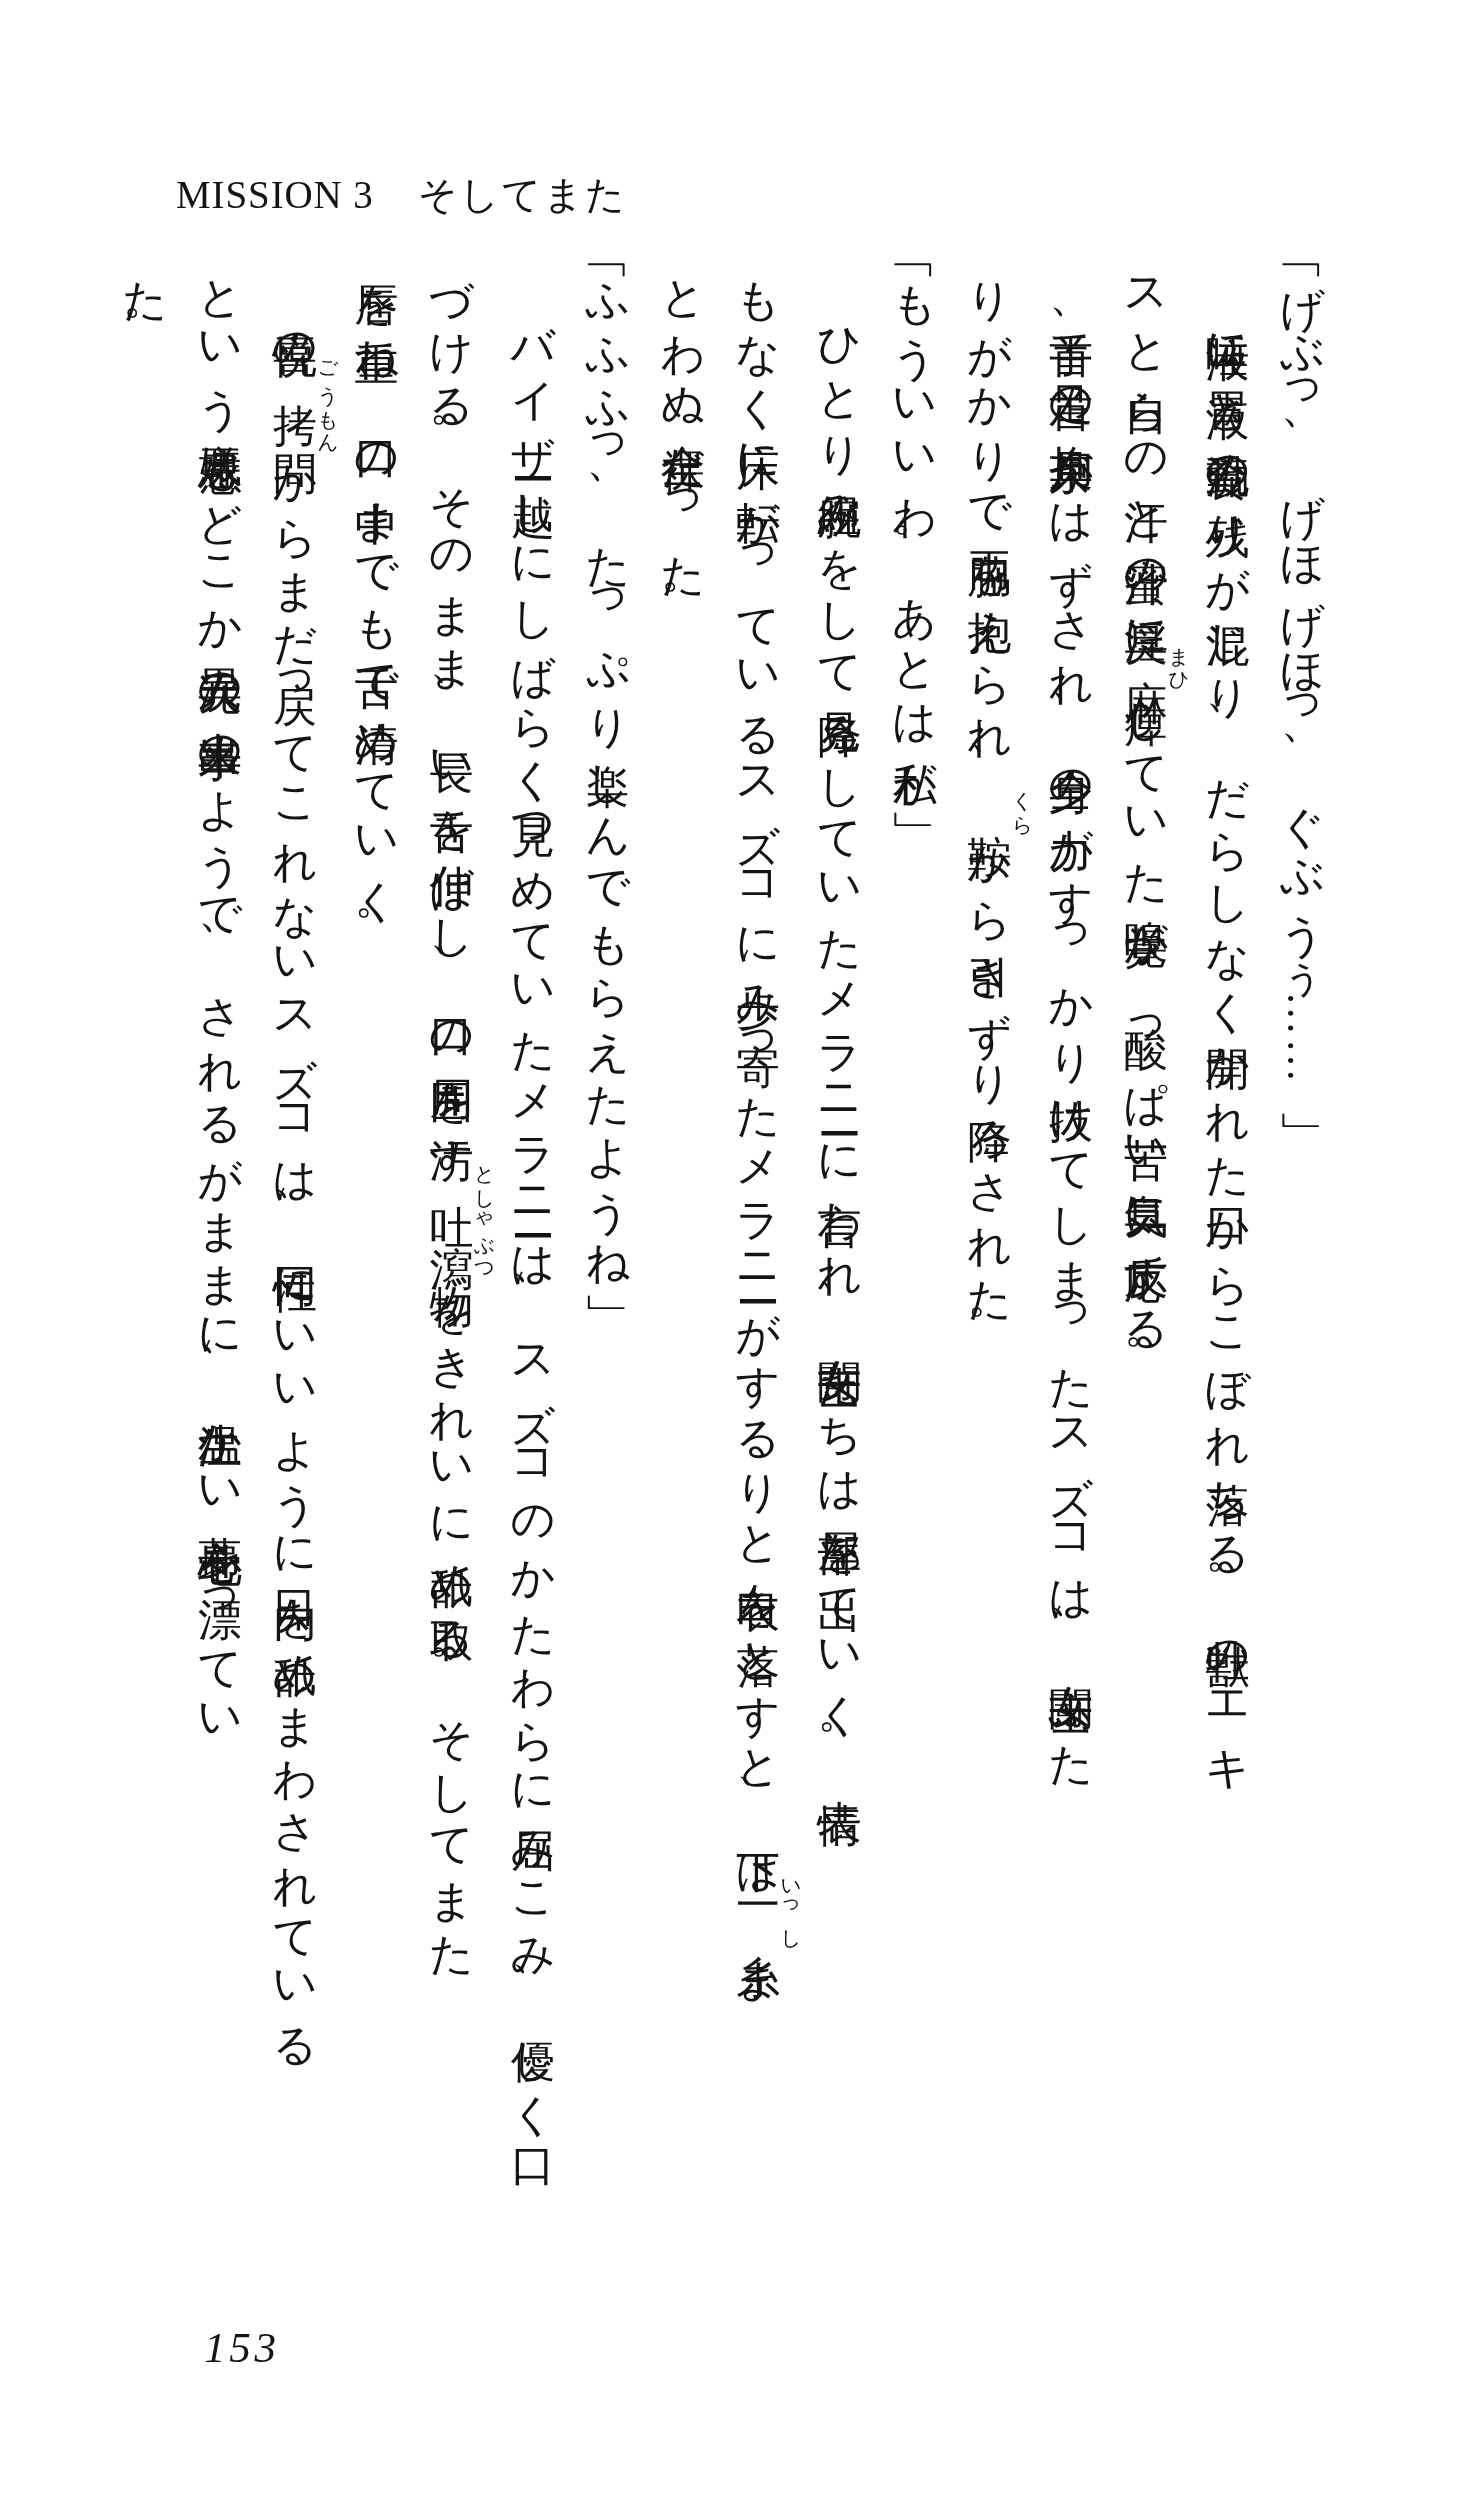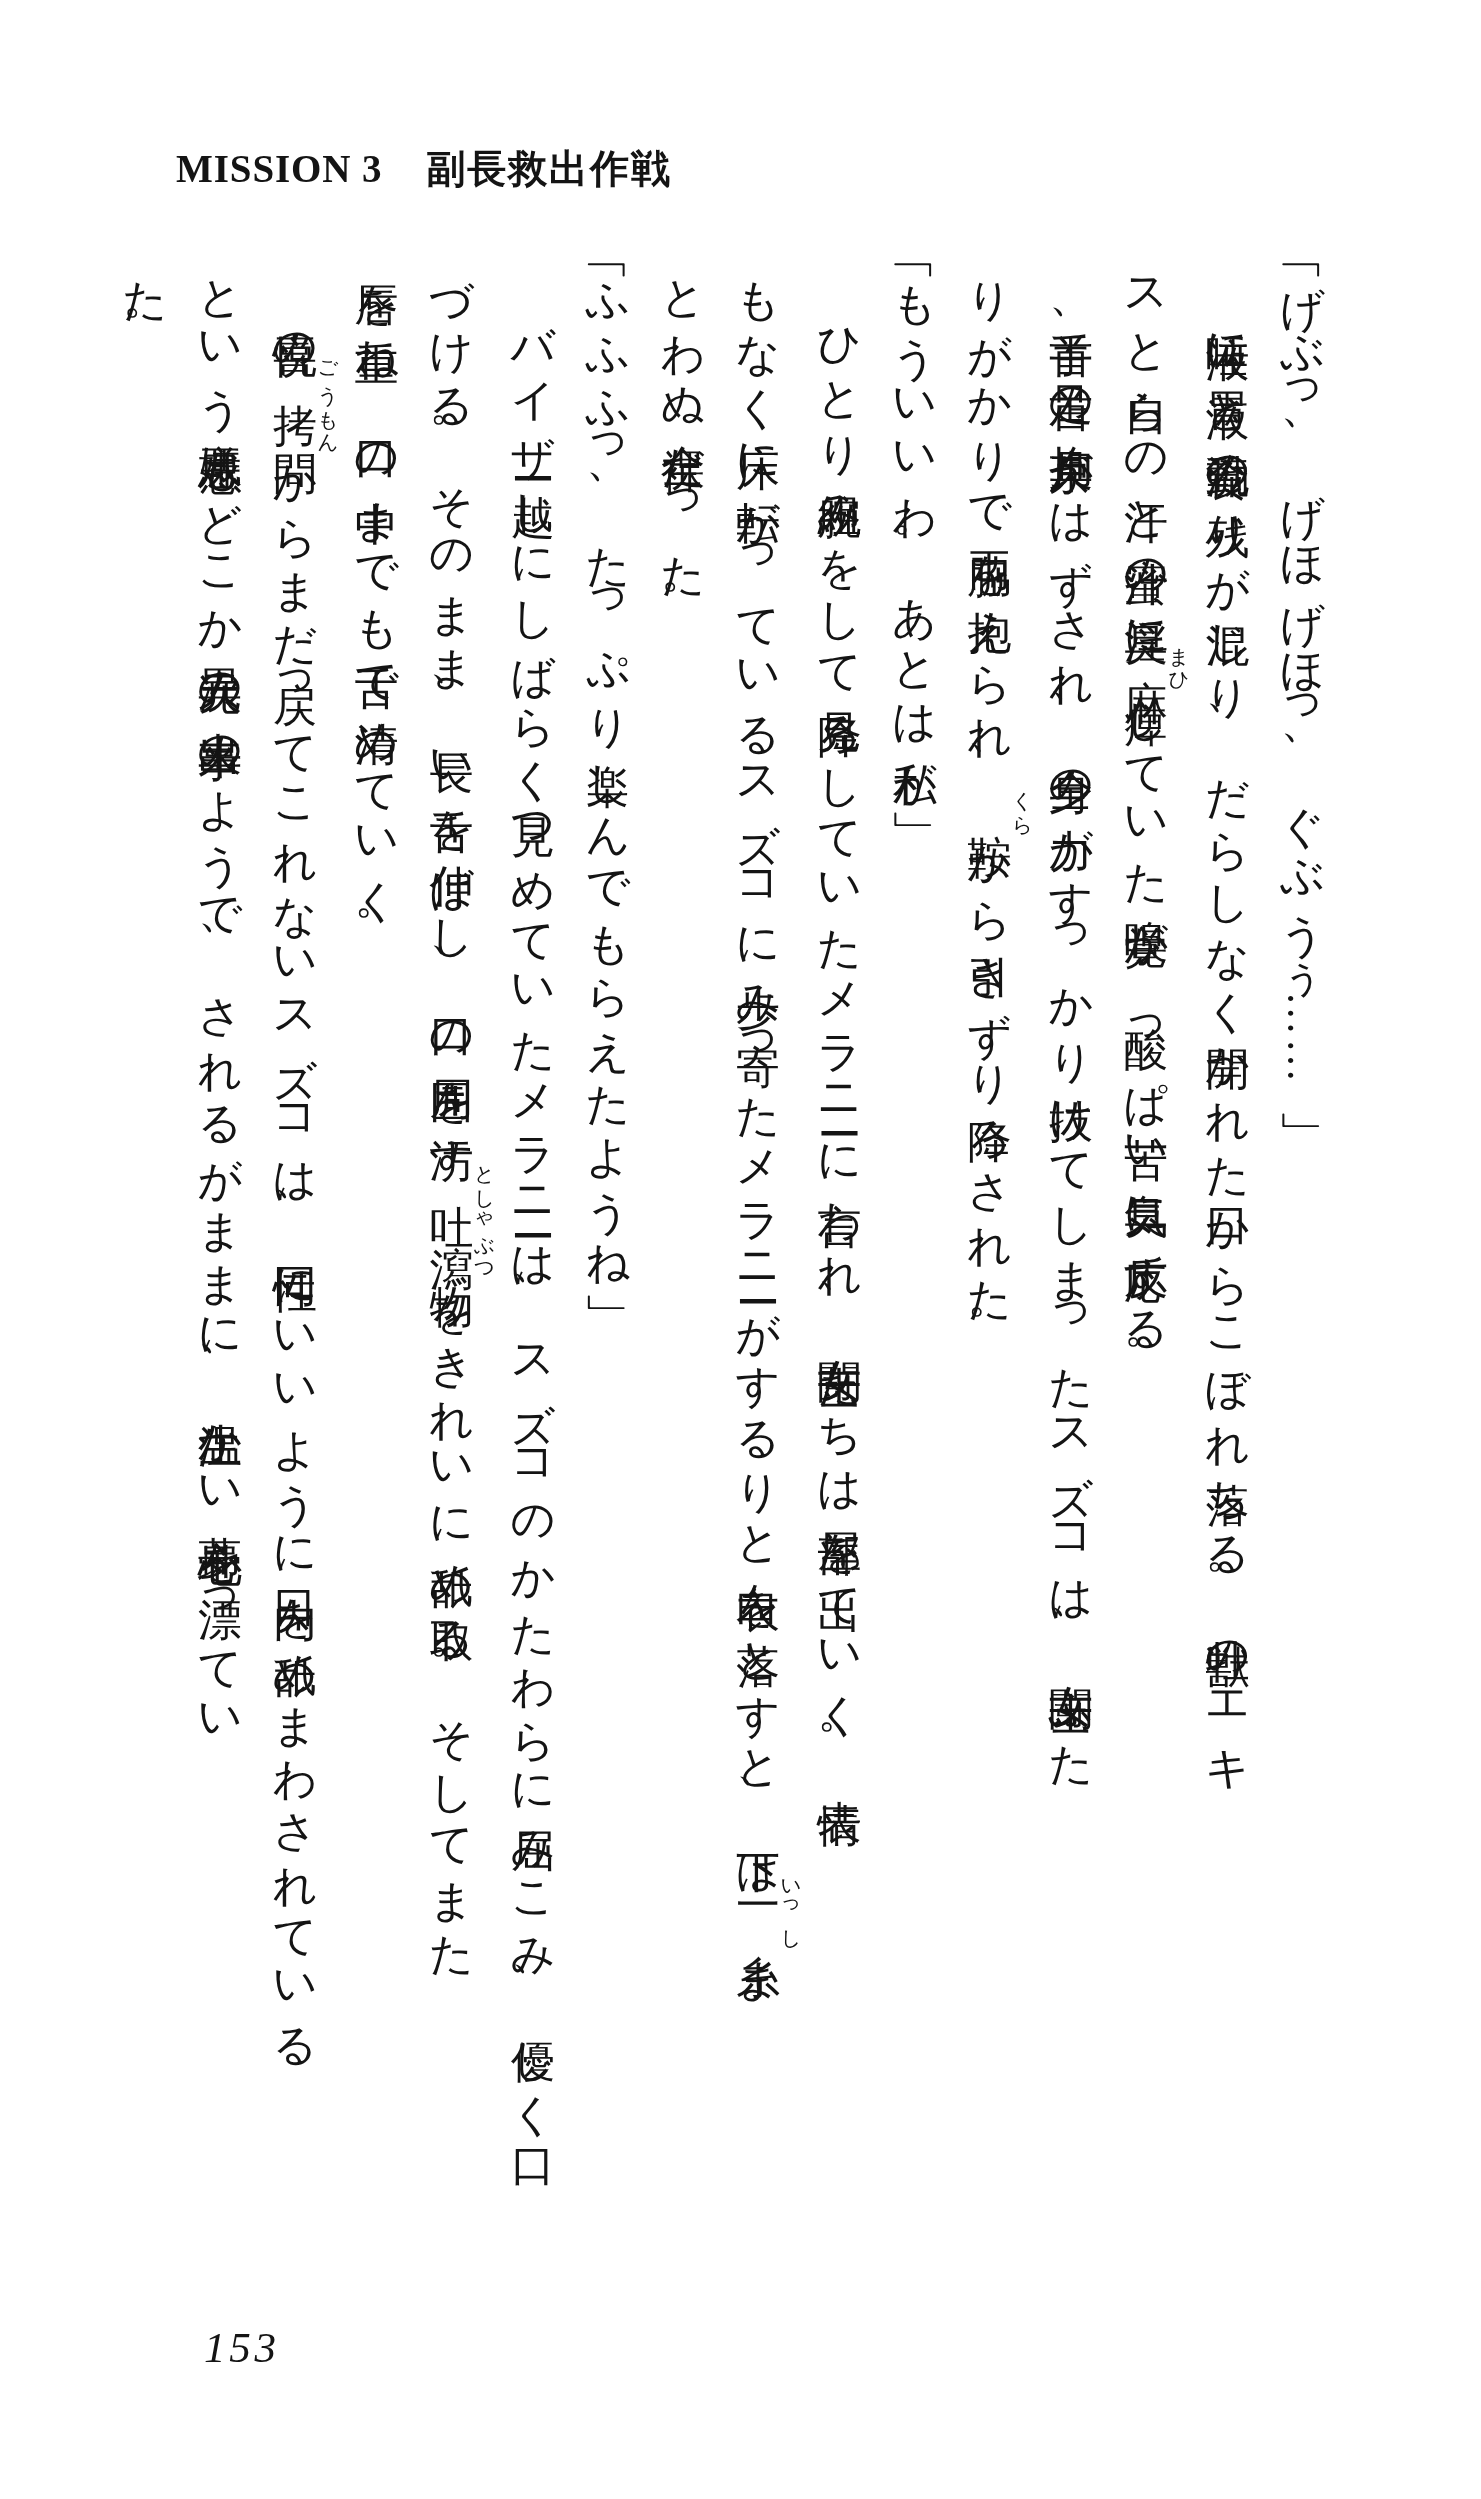--- a/index.html
+++ b/index.html
@@ -11,28 +11,27 @@
     height: 2500px;
     position: relative;
     background: #ffffff;
     color: #141414;
     font-family: "Liberation Serif", "DejaVu Serif", serif;
     overflow: hidden;
   }
   .chapter-header {
     position: absolute;
     left: 176px;
-    top: 149px;
+    top: 175px;
     display: flex;
     gap: 44px;
     font-size: 39px;
     line-height: 1.05;
     letter-spacing: 0.9px;
     white-space: nowrap;
-    font-weight: bold;
   }
   .chapter-header .kanji {
     letter-spacing: 1.9px;
   }
   .vtext {
     position: absolute;
     top: 250px;
     right: 141px;
     height: 2014px;
     writing-mode: vertical-rl;
@@ -65,21 +64,21 @@
     letter-spacing: 3.7px;
   }
 </style>
 </head>
 <body>
 
 <div>
 
   <header class="chapter-header">
     <span>MISSION 3</span>
-    <span class="kanji">副長救出作戦</span>
+    <span class="kanji">そしてまた</span>
   </header>
 
   <main class="vtext">
       <div class="vline">「げぶっ、げほげほっ、ぐぶうぅ……」</div>
       <div class="vline">　唾液に胃液と流動食の残りが混じり、だらしなく開かれた口からこぼれ落ちる。牡獣のエキ</div>
       <div class="vline">スと自らの汗と蜜汁の淫臭に<ruby>麻痺<rt>まひ</rt></ruby>していた嗅覚が、酸っぱ苦い臭気に反応する。</div>
       <div class="vline">　手首、足首の拘束具がはずされ、全身の力がすっかり抜けてしまったスズコは、女闘士ふた</div>
       <div class="vline">りがかりで両脇を抱えられ、<ruby>鞍<rt>くら</rt></ruby>から引きずり降ろされた。</div>
       <div class="vline">「もういいわ。あとは私が」</div>
       <div class="vline">　ひとり腕組みをして見降ろしていたメラニーに言われ、女闘士たちは部屋を出ていく。表情</div>

